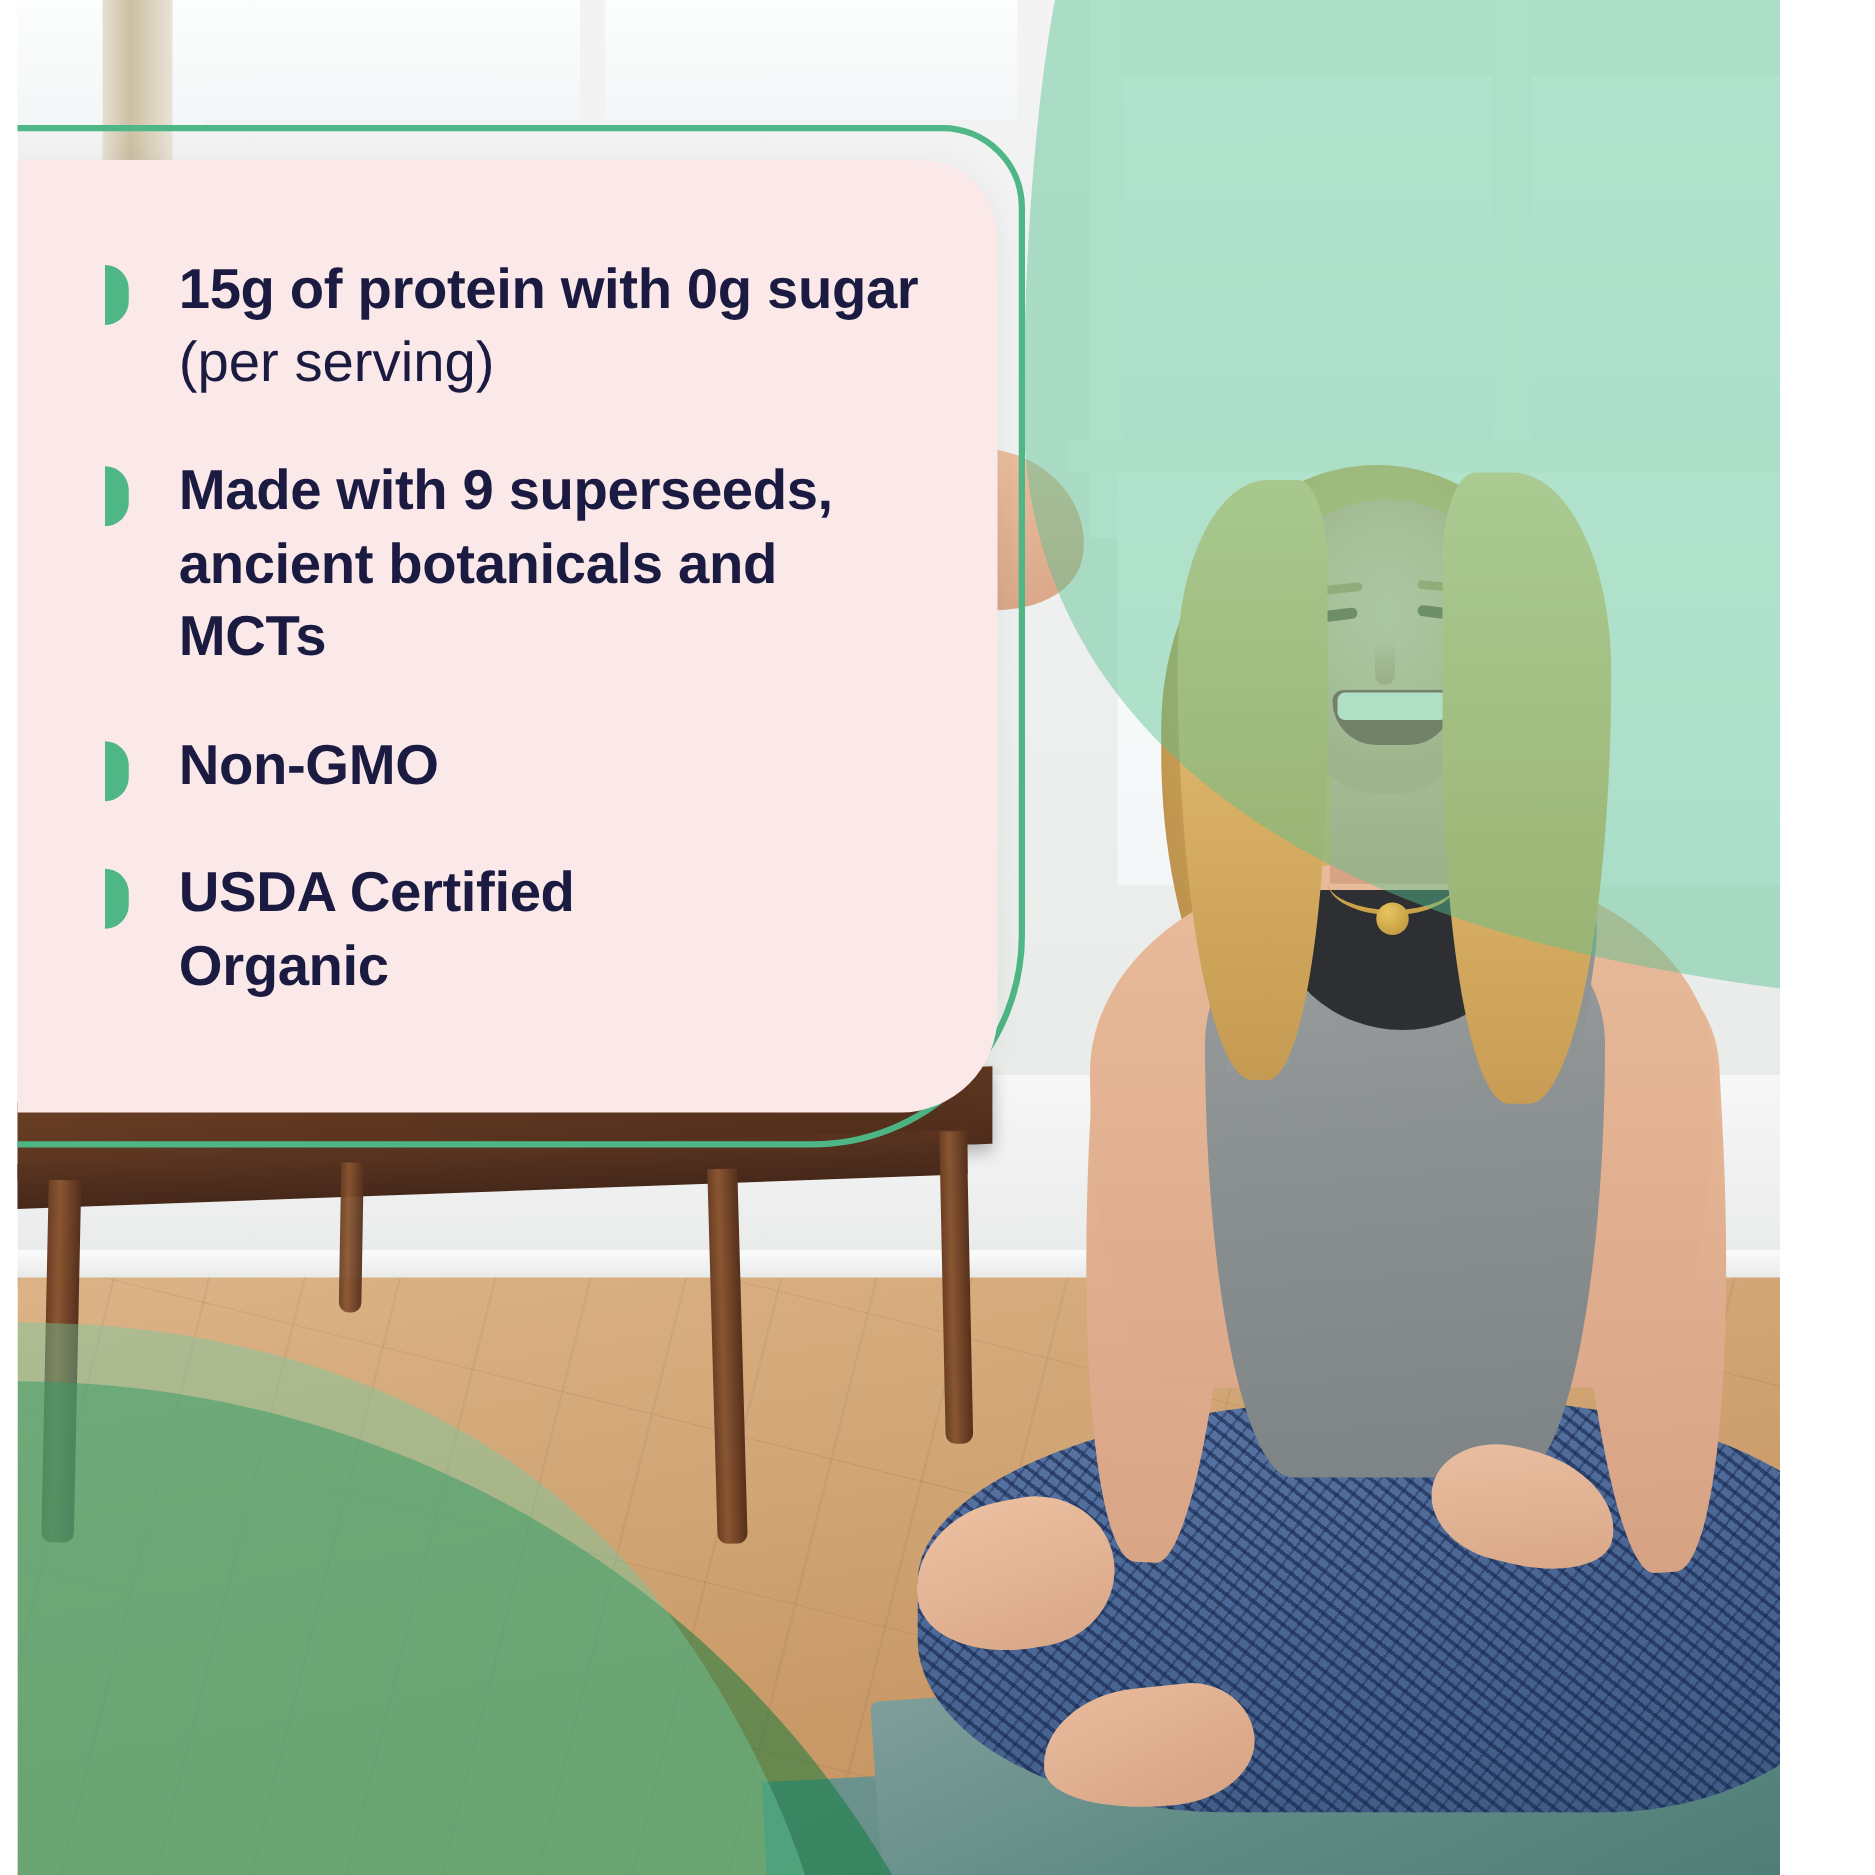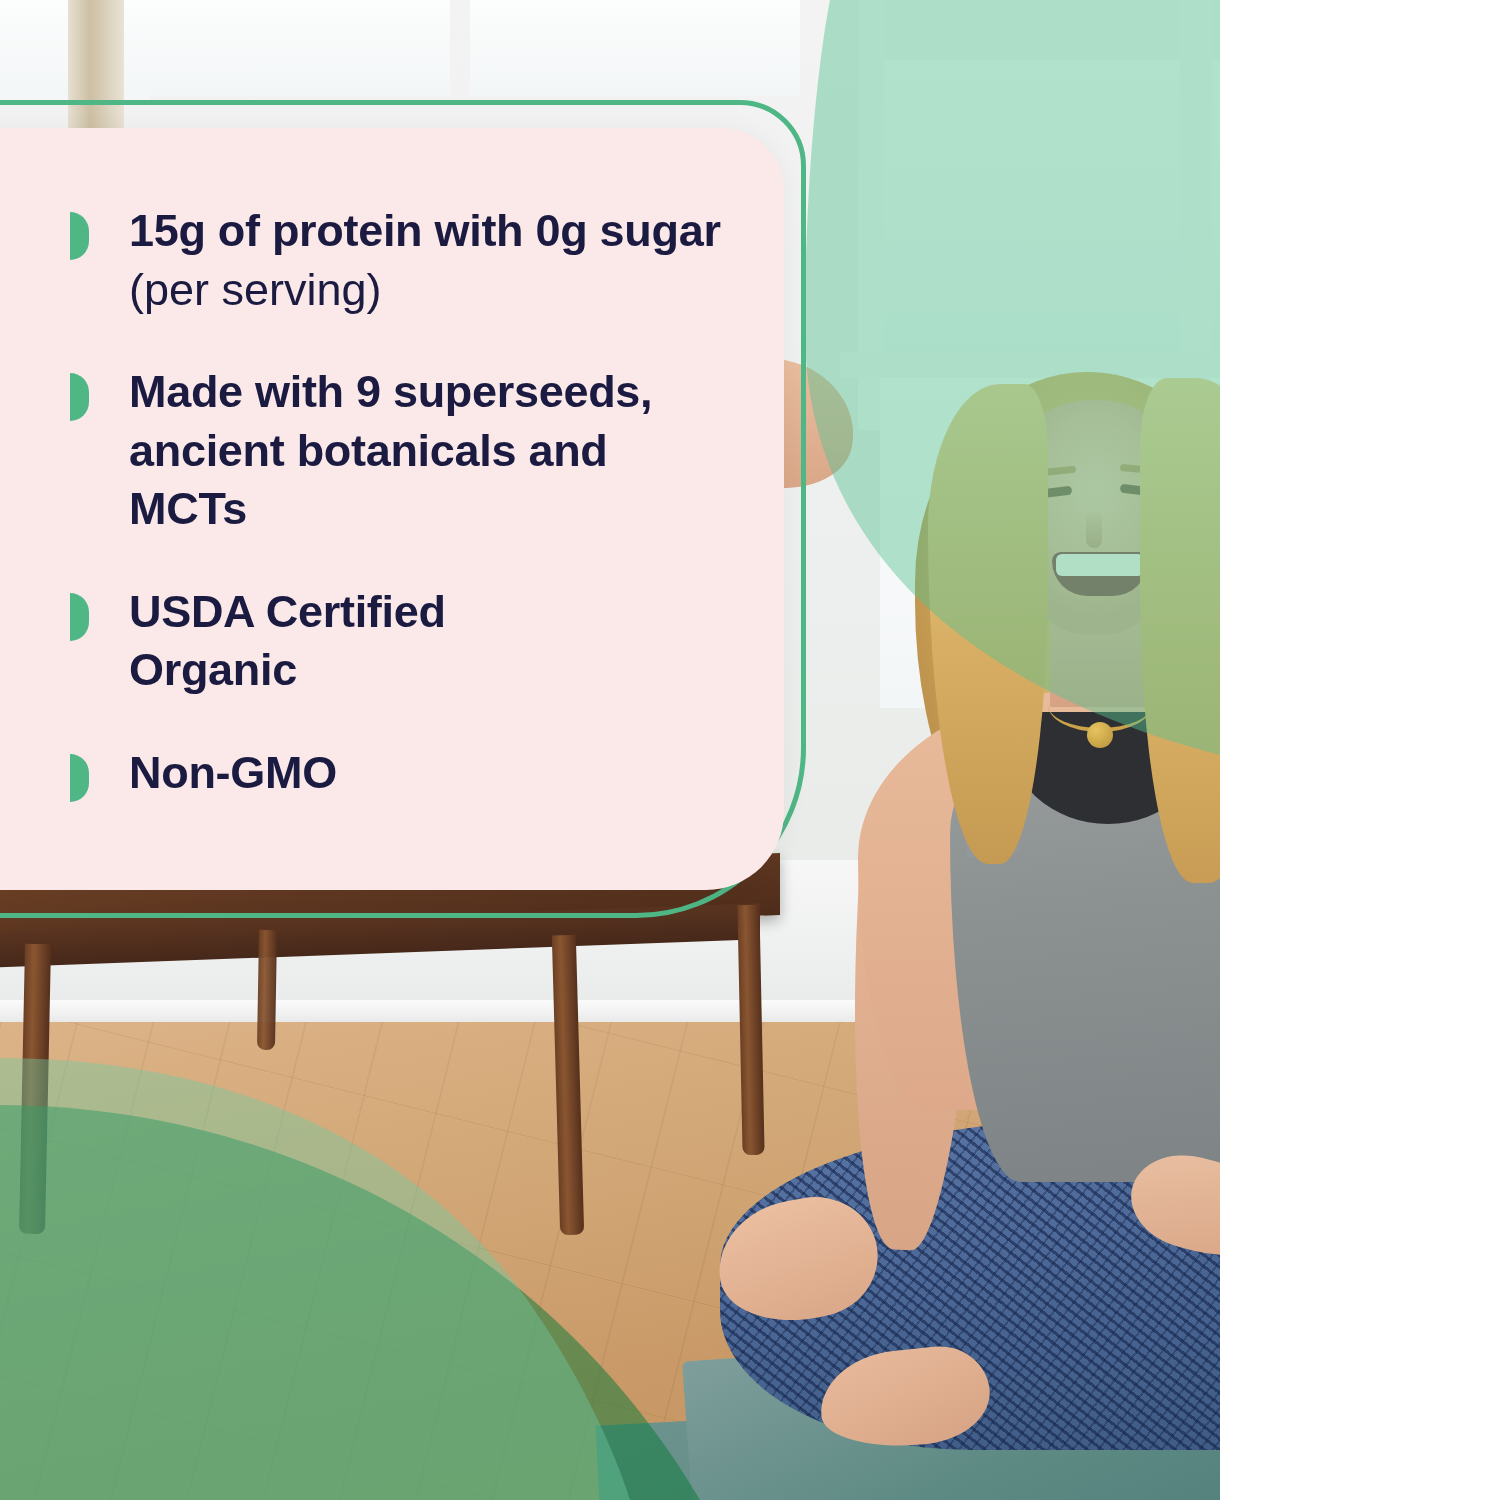--- a/index.html
+++ b/index.html
@@ -3,21 +3,21 @@
 <meta charset="utf-8">
 <style>
   * { margin:0; padding:0; box-sizing:border-box; }
   html,body { width:1500px; height:1500px; }
   body {
     font-family:"Liberation Sans", sans-serif;
     background:#ffffff;
     overflow:hidden;
     position:relative;
   }
-  #stage { position:absolute; inset:0; width:1220px; height:1500px; overflow:hidden; }
+  #stage { position:absolute; inset:0; width:1410px; height:1500px; overflow:hidden;margin-left:14px; }
 
   
   .photo { position:absolute; inset:0; }
 
   
   .wall-upper{
     position:absolute; left:0; top:0; width:1500px; height:905px;
     background:
       linear-gradient(180deg,#f2f3f2 0%,#eef0ef 55%,#e9ebe9 100%);
   }
@@ -337,24 +337,24 @@
         <div class="bullet-text"><span>15g of protein with 0g sugar </span><span class="light">(per serving)</span></div>
       </div>
 
       <div class="bullet-row">
         <span class="bullet-marker"></span>
         <div class="bullet-text"><span>Made with 9 superseeds, ancient botanicals and MCTs</span><span class="light"></span></div>
       </div>
 
       <div class="bullet-row">
         <span class="bullet-marker"></span>
-        <div class="bullet-text" style="max-width:400px;"><span>USDA Certified Organic</span><span class="light"></span></div>
+        <div class="bullet-text"><span>Non-GMO</span><span class="light"></span></div>
       </div>
 
       <div class="bullet-row">
         <span class="bullet-marker"></span>
-        <div class="bullet-text"><span>Non-GMO</span><span class="light"></span></div>
+        <div class="bullet-text" style="max-width:400px;"><span>USDA Certified Organic</span><span class="light"></span></div>
       </div>
 
     </div>
   </div>
 
 </div>
 
 </body></html>

